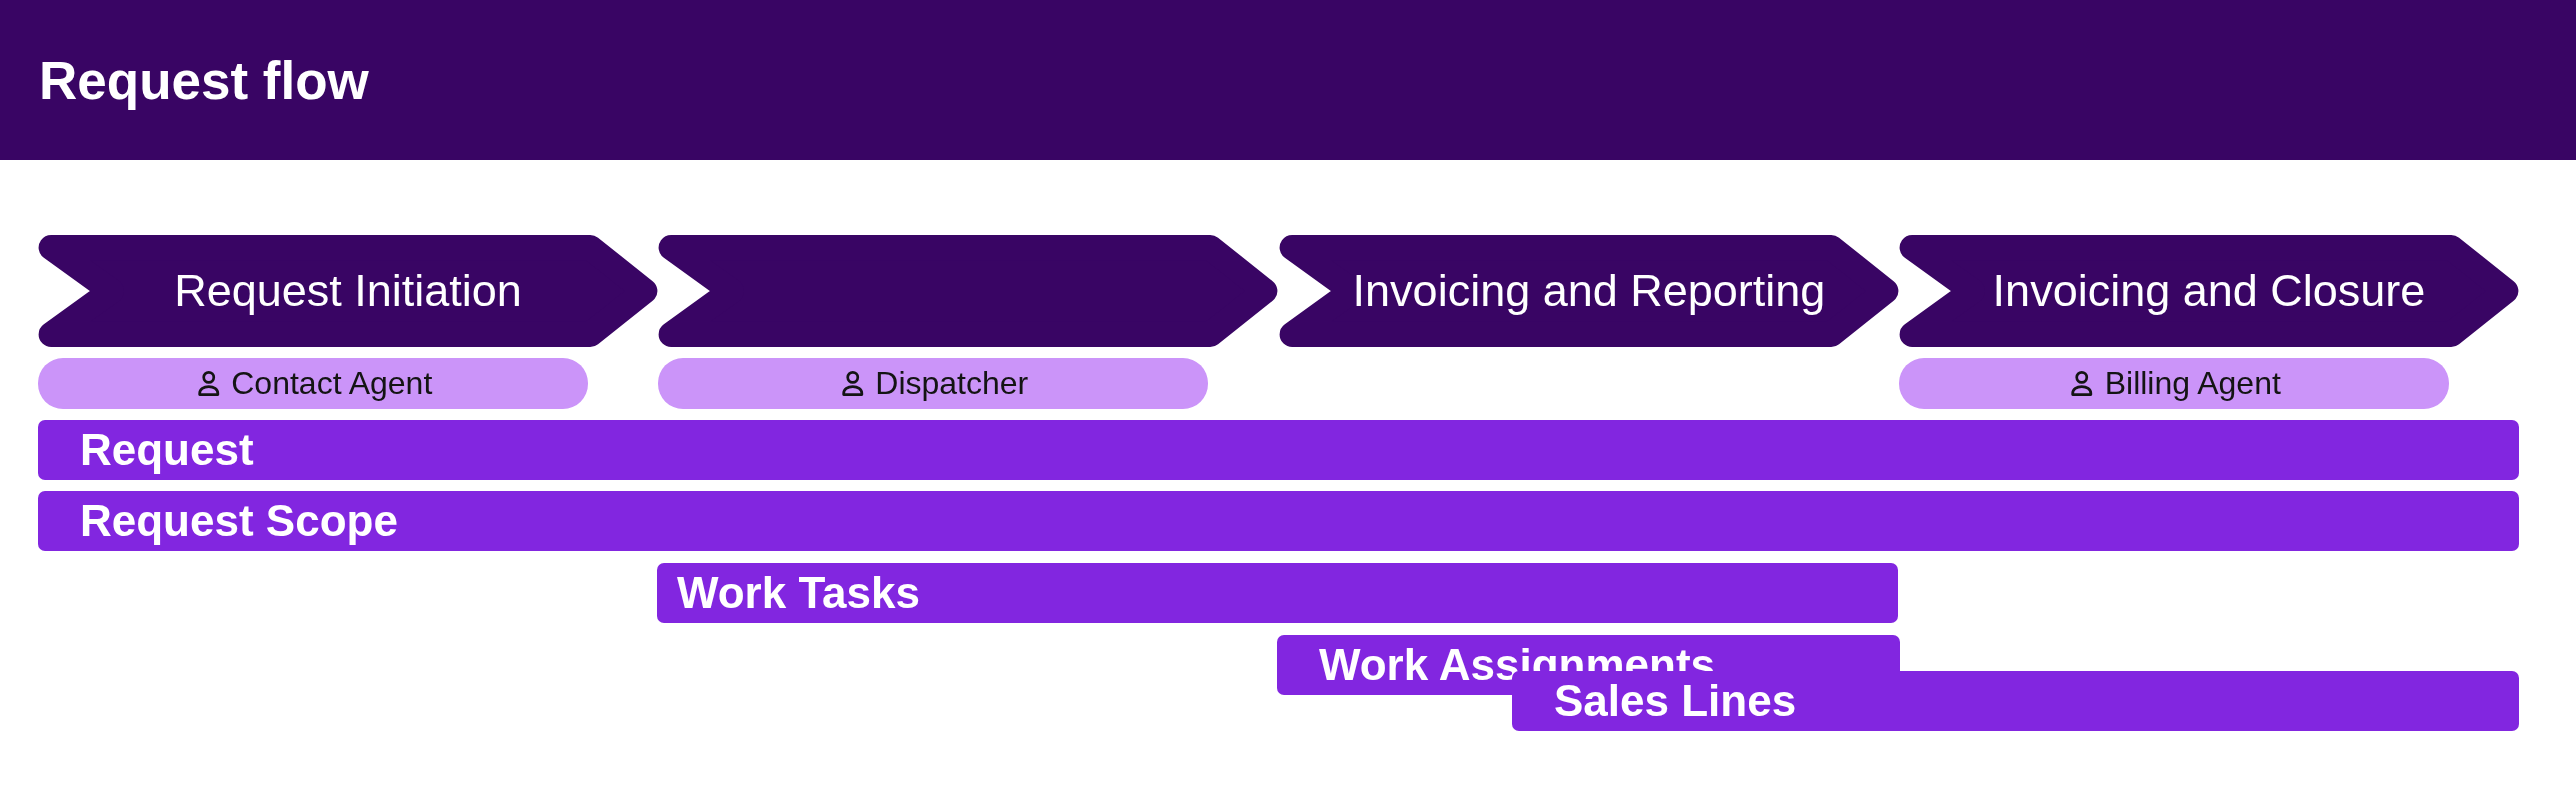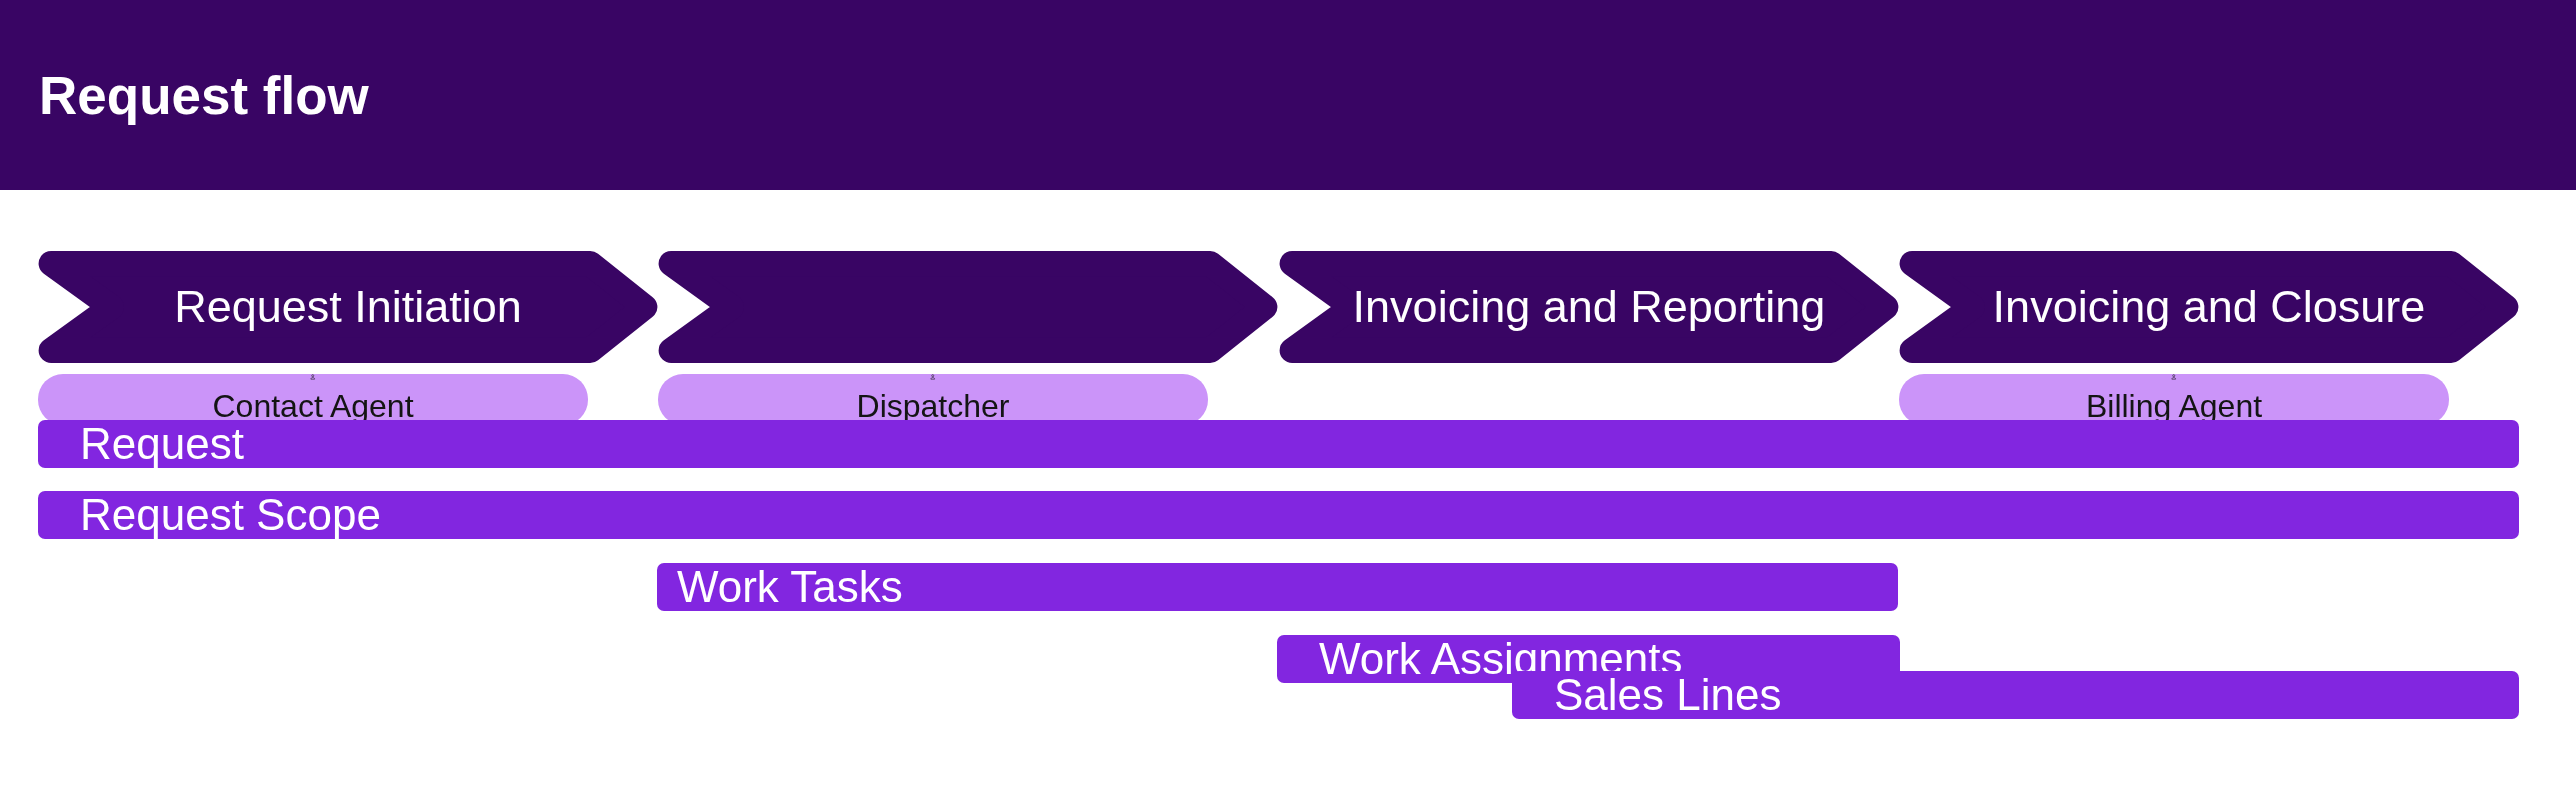--- a/index.html
+++ b/index.html
@@ -15,60 +15,59 @@
   html,body{background:var(--page-bg);}
   body{font-family:"Liberation Sans", sans-serif;}
   .canvas{
     position:relative;
     width:2576px;height:802px;
     background:var(--page-bg);
     overflow:hidden;
   }
   
   .header{
-    position:absolute;left:0;top:0;width:2576px;height:190px;
+    position:absolute;left:0;top:0;width:2576px;height:160px;
     background:var(--header-bg);
     display:flex;align-items:center;
   }
   .header .title{
     margin-left:39px;
     color:var(--on-dark);
     font-size:53px;font-weight:700;
     letter-spacing:0;
   }
   
-  .stage{position:absolute;top:16px;left:0;width:620px;height:742px;pointer-events:none;}
+  .stage{position:absolute;top:0;left:0;width:620px;height:742px;pointer-events:none;}
   .stage-0{left:38px;}
   .stage-1{left:658px;}
   .stage-2{left:1279px;}
   .stage-3{left:1899px;}
   .arrow-wrap{position:absolute;left:0;top:235px;width:620px;height:112px;}
   .arrow-wrap svg{display:block;overflow:visible;}
   .arrow-label{
     position:absolute;left:0;top:235px;width:620px;height:112px;
     display:flex;align-items:center;justify-content:center;
     color:var(--on-dark);font-size:45px;font-weight:400;
     white-space:nowrap;
   }
   .role-pill{
     position:absolute;left:0;top:358px;width:550px;height:51px;
     background:var(--pill);border-radius:25px;
     display:flex;align-items:center;justify-content:center;gap:8px;
     color:var(--pill-text);font-size:32px;font-weight:400;
     white-space:nowrap;
-    flex-direction:column;
   }
   .role-pill svg{display:block;}
   
   .bar{
-    position:absolute;height:48px;
+    position:absolute;height:60px;
     background:var(--bar);border-radius:7px;
     display:flex;align-items:center;
     padding-left:42px;
-    color:var(--on-dark);font-size:44px;font-weight:400;
+    color:var(--on-dark);font-size:44px;font-weight:700;
     white-space:nowrap;
   }
   .bar-0{left:38px;  top:420px;  width:2481px;}
   .bar-1{left:38px;  top:491px;  width:2481px;}
   .bar-2{left:657px; top:563px;  width:1241px;padding-left:20px;}
   .bar-3{left:1277px;top:635px;  width:623px;}
   .bar-4{left:1512px;top:671px; width:1007px;}
 </style>
 </head>
 <body>

